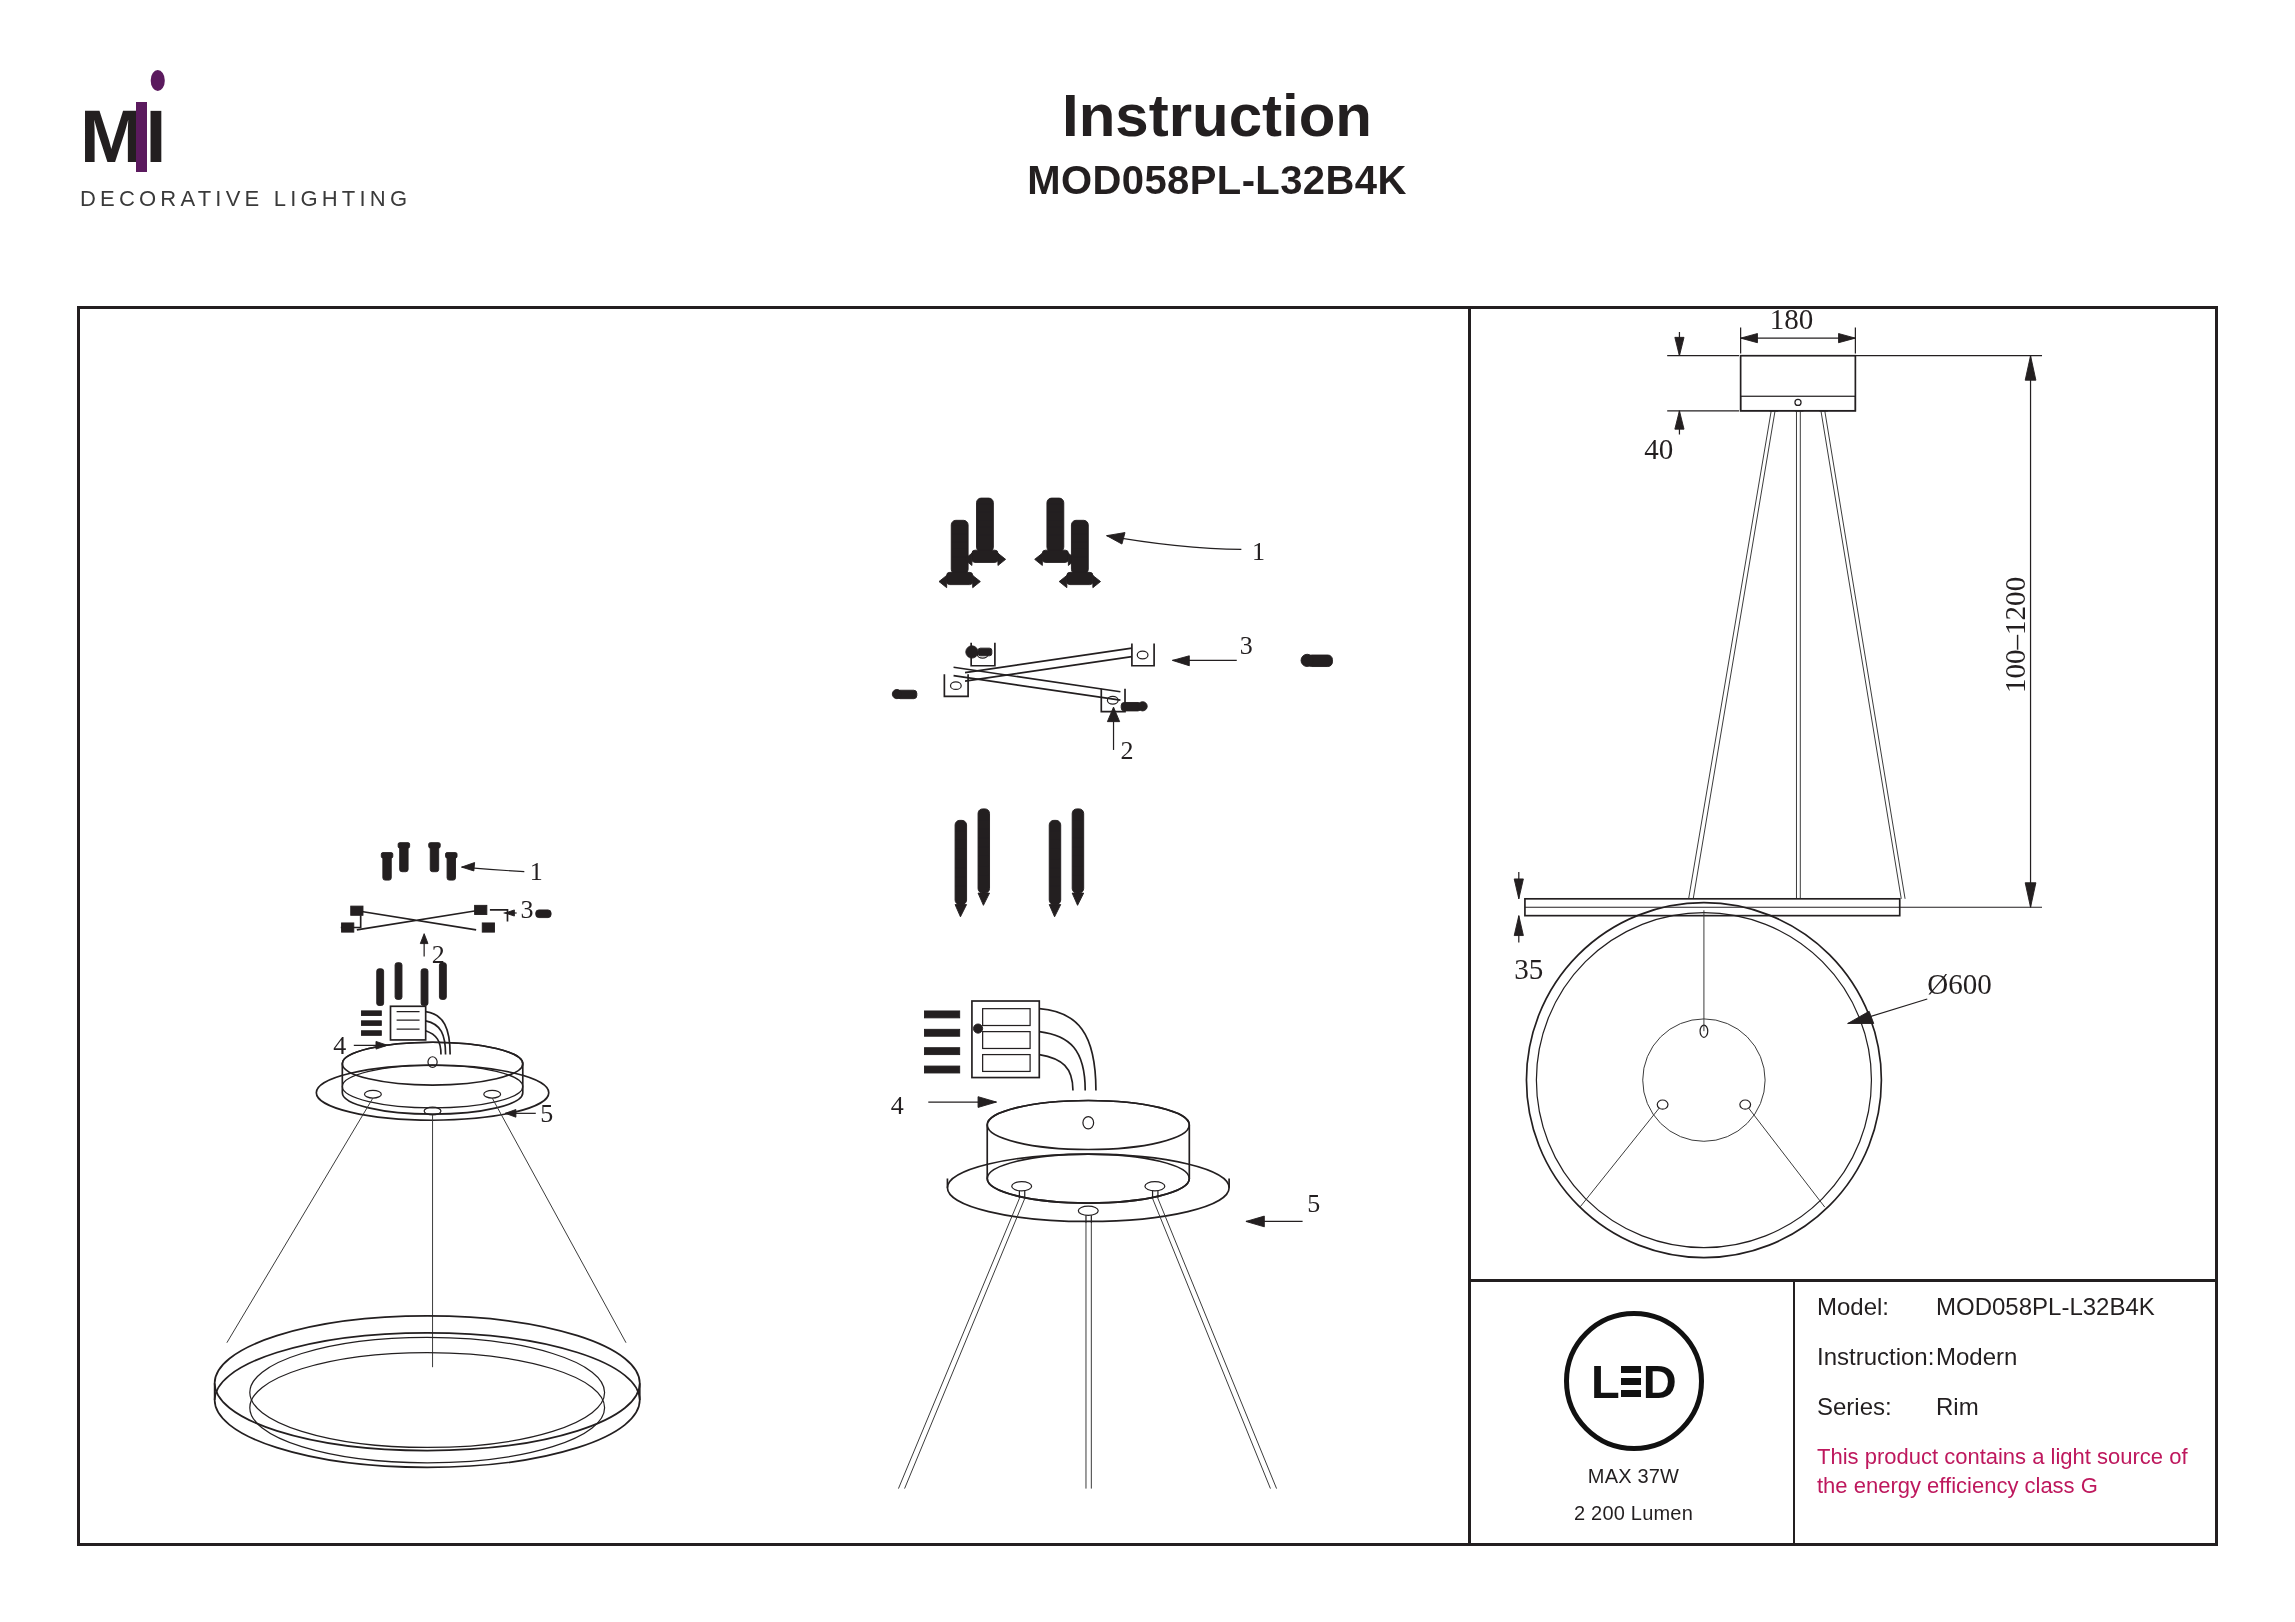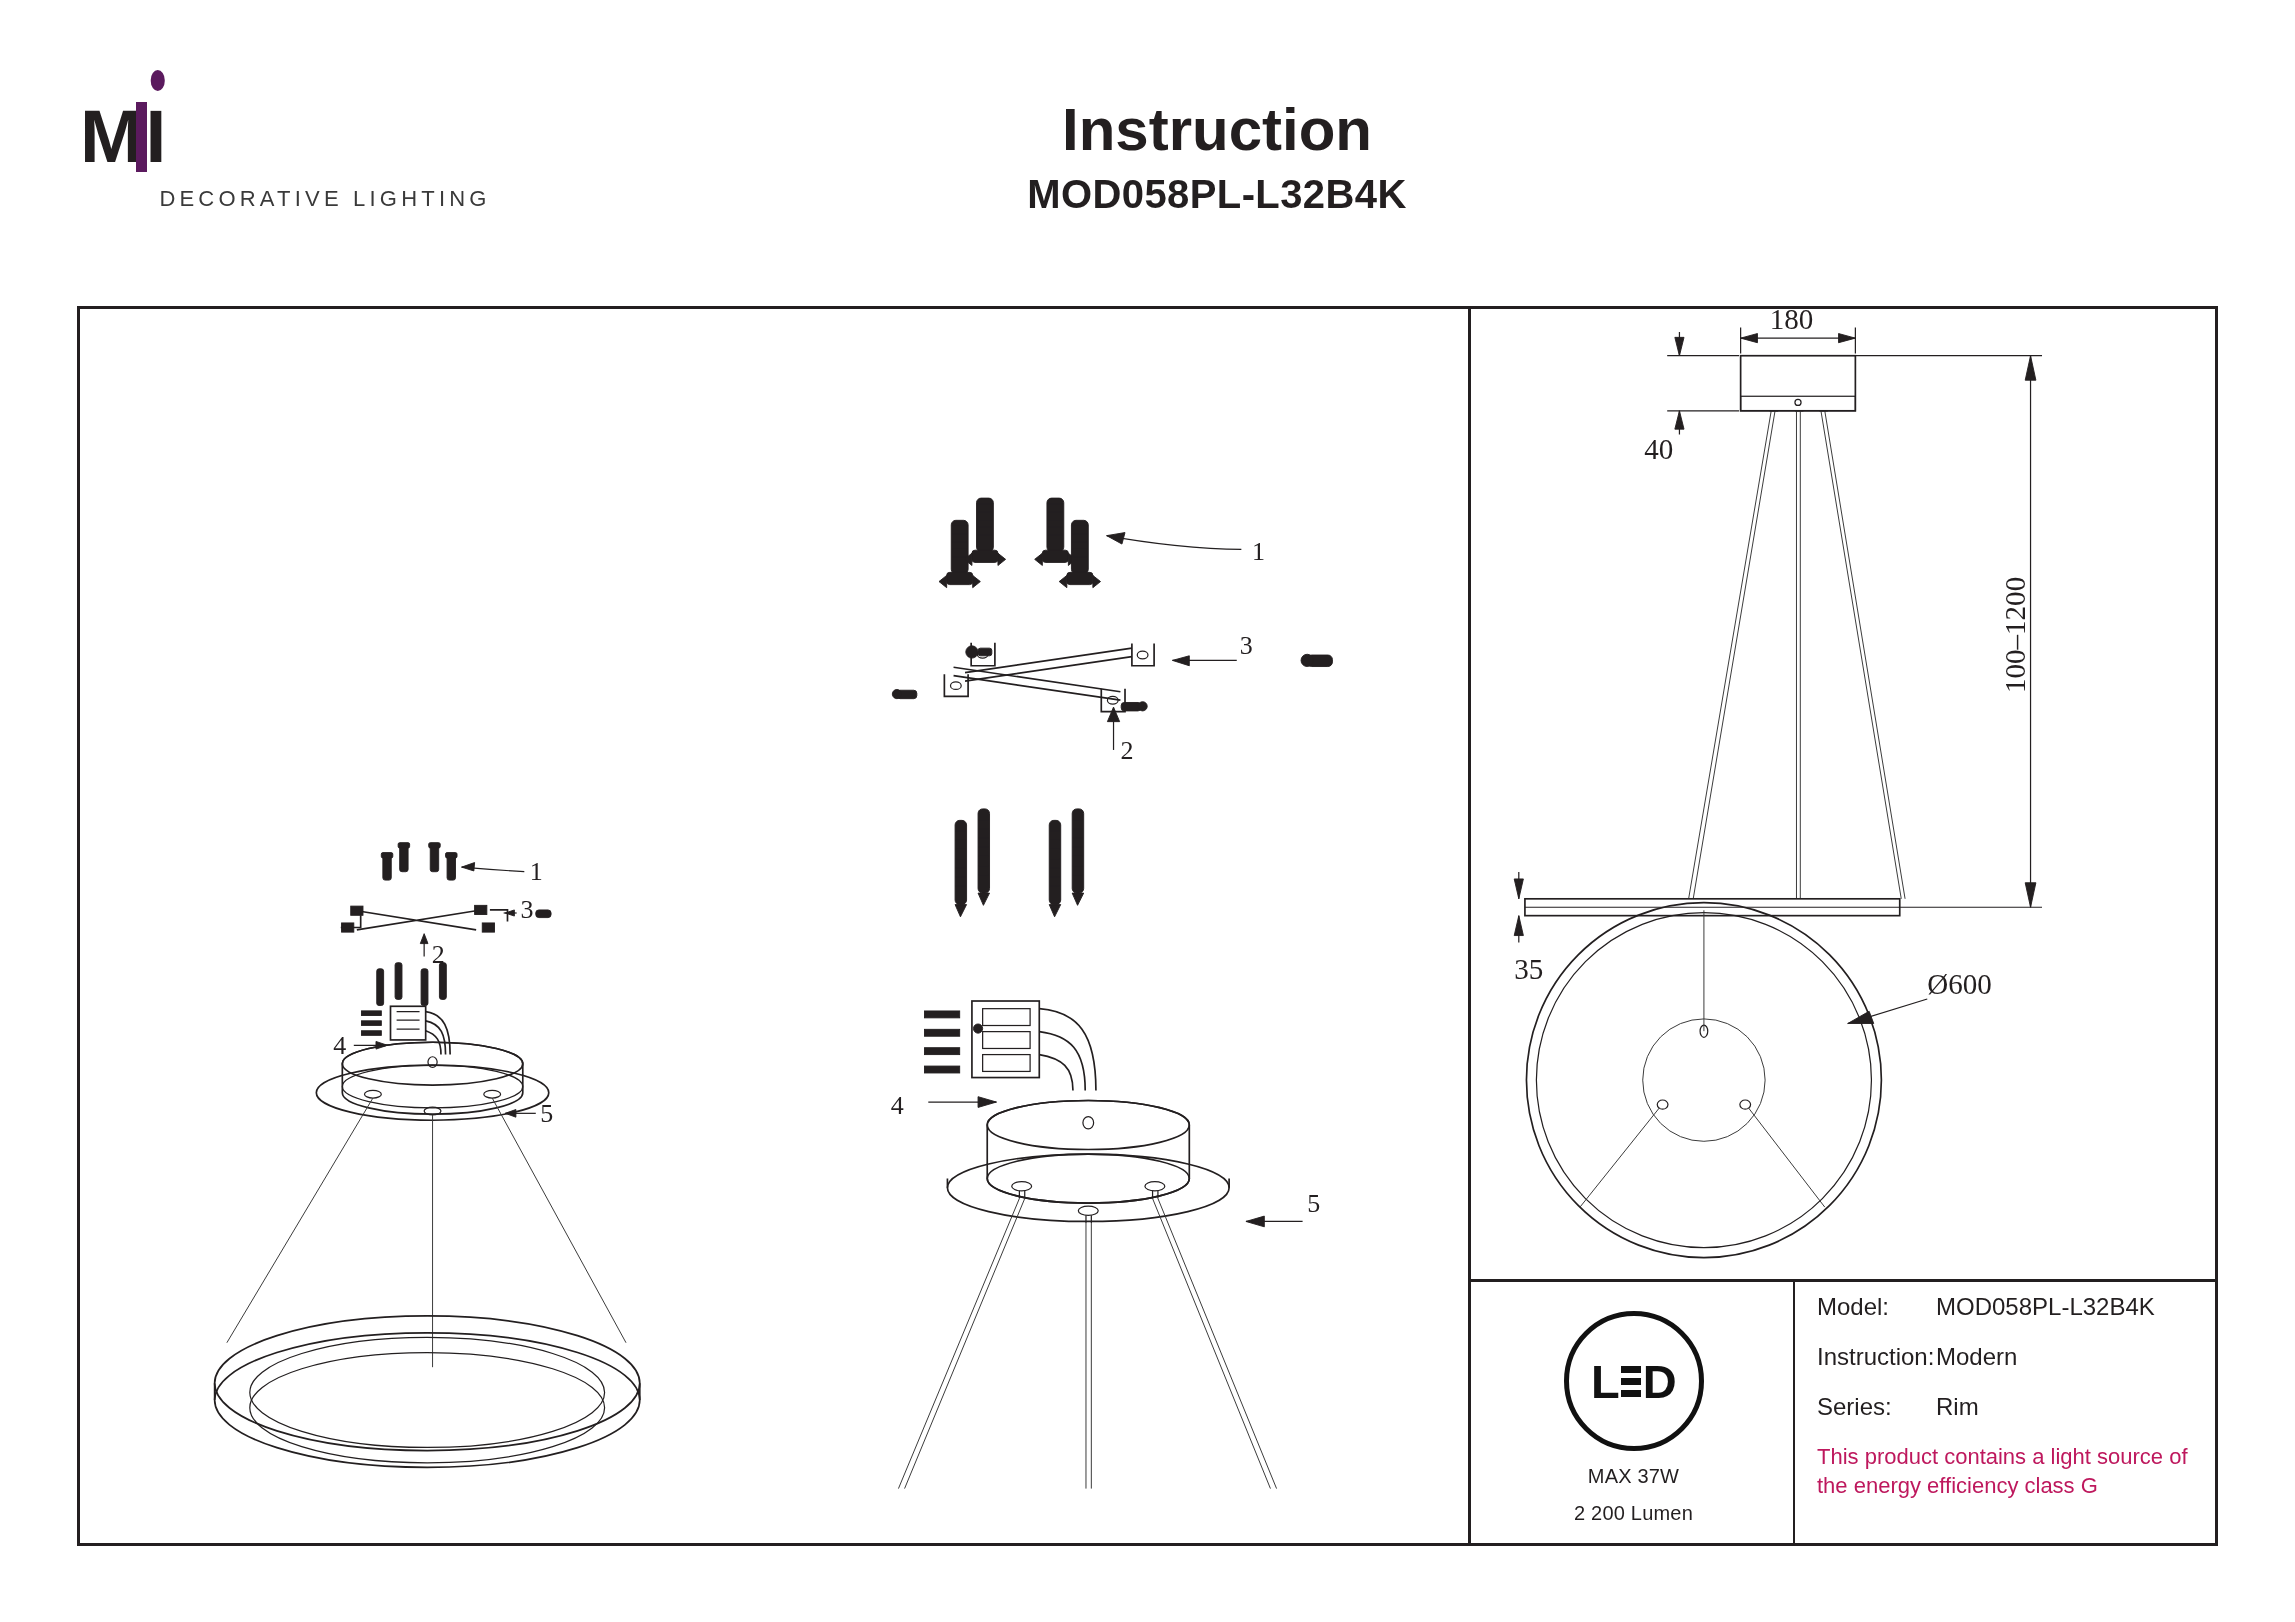--- a/index.html
+++ b/index.html
@@ -27,25 +27,25 @@
     position:absolute;right:-1.5px;top:3.1px;width:11.5px;height:70px;
     background:#5b1a5e;
   }
   #logo-word .dot-i{position:relative;display:inline-block;}
   #logo-word .dot-i .dot{
     position:absolute;left:50%;transform:translateX(-50%);
     top:-29px;width:14.5px;height:20.7px;border-radius:50%;
     background:#5b1a5e;
   }
   #logo-tagline{
-    margin-top:12.2px;text-align:center;
+    margin-top:12.2px;text-align:left;
     font-size:22px;letter-spacing:4.2px;color:#3a3a3a;font-weight:400;
   }
 
-  #title-block{left:949px;top:98px;width:536px;text-align:center;}
+  #title-block{left:949px;top:84px;width:536px;text-align:center;}
   #doc-title{font-size:60px;font-weight:700;line-height:1.05;color:#231f20;}
   #doc-model{font-size:40px;font-weight:700;margin-top:10.7px;color:#231f20;letter-spacing:0.4px;}
 
   
   #frame{
     left:77px;top:306px;width:2141px;height:1240px;
     border:3.1px solid #231f20;
     box-sizing:border-box;
   }
   #v-divider{left:1468px;top:306px;width:3.1px;height:1240px;background:#231f20;}

